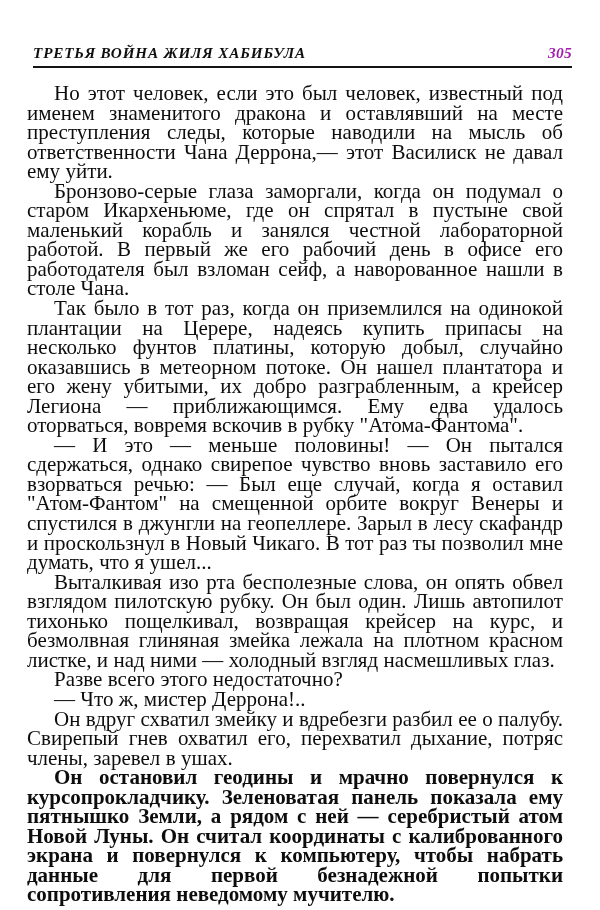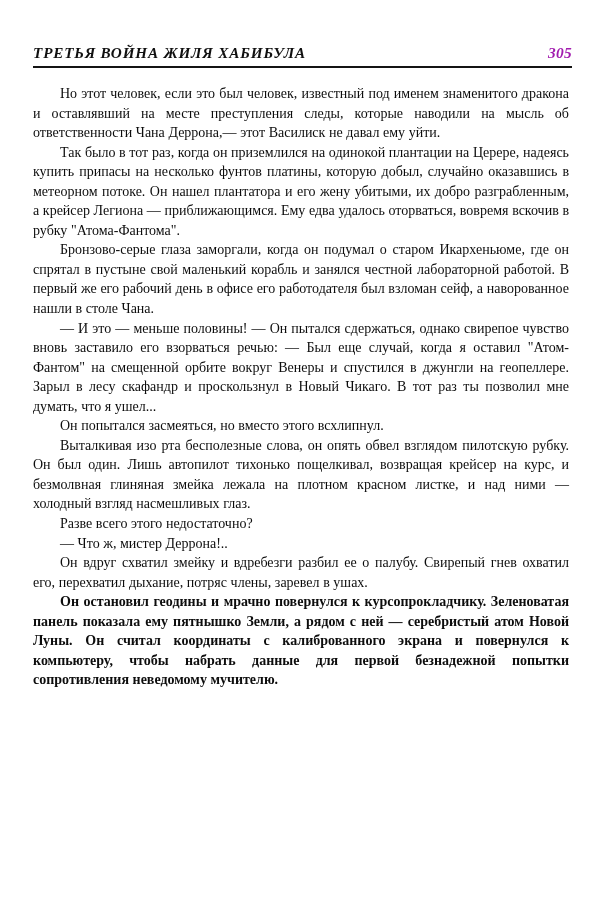--- a/index.html
+++ b/index.html
@@ -56,24 +56,24 @@
     left: 33px;
     top: 66px;
     width: 539px;
     height: 1.6px;
     background: #141414;
   }
 
   
   .textblock {
     position: absolute;
-    left: 33px;
+    left: 27px;
     top: 84px;
     width: 536px;
-    font-size: 14px;
+    font-size: 21px;
     line-height: 19.55px;
     text-align: justify;
     text-justify: inter-word;
     -webkit-hyphens: none;
     hyphens: none;
     word-spacing: 0.1px;
   }
   .textblock p {
     margin: 0;
     text-indent: 27px;
@@ -90,24 +90,23 @@
 <div class="page">
 
   <div class="header">
     <span class="header-title">ТРЕТЬЯ ВОЙНА ЖИЛЯ ХАБИБУЛА</span>
     <span class="header-folio">305</span>
   </div>
   <div class="header-rule"></div>
 
   <div class="textblock">
       <p>Но этот человек, если это был человек, известный под именем знаменитого дракона и оставлявший на месте преступления следы, которые наводили на мысль об ответственности Чана Деррона,— этот Василиск не давал ему уйти.</p>
+      <p>Бронзово-серые глаза заморгали, когда он подумал о старом Икархеньюме, где он спрятал в пустыне свой маленький корабль и занялся честной лабораторной работой. В первый же его рабочий день в офисе его работодателя был взломан сейф, а наворованное нашли в столе Чана.</p>
       <p>Так было в тот раз, когда он приземлился на одинокой плантации на Церере, надеясь купить припасы на несколько фунтов платины, которую добыл, случайно оказавшись в метеорном потоке. Он нашел плантатора и его жену убитыми, их добро разграбленным, а крейсер Легиона — приближающимся. Ему едва удалось оторваться, вовремя вскочив в рубку "Атома-Фантома".</p>
-      <p>Бронзово-серые глаза заморгали, когда он подумал о старом Икархеньюме, где он спрятал в пустыне свой маленький корабль и занялся честной лабораторной работой. В первый же его рабочий день в офисе его работодателя был взломан сейф, а наворованное нашли в столе Чана.</p>
       <p>— И это — меньше половины! — Он пытался сдержаться, однако свирепое чувство вновь заставило его взорваться речью: — Был еще случай, когда я оставил "Атом-Фантом" на смещенной орбите вокруг Венеры и спустился в джунгли на геопеллере. Зарыл в лесу скафандр и проскользнул в Новый Чикаго. В тот раз ты позволил мне думать, что я ушел...</p>
-      <p>Он попытался засмеяться, но вместо этого всхлипнул.</p>
       <p>Выталкивая изо рта бесполезные слова, он опять обвел взглядом пилотскую рубку. Он был один. Лишь автопилот тихонько пощелкивал, возвращая крейсер на курс, и безмолвная глиняная змейка лежала на плотном красном листке, и над ними — холодный взгляд насмешливых глаз.</p>
       <p>Разве всего этого недостаточно?</p>
       <p>— Что ж, мистер Деррона!..</p>
       <p>Он вдруг схватил змейку и вдребезги разбил ее о палубу. Свирепый гнев охватил его, перехватил дыхание, потряс члены, заревел в ушах.</p>
       <p>Он остановил геодины и мрачно повернулся к курсопрокладчику. Зеленоватая панель показала ему пятнышко Земли, а рядом с ней — серебристый атом Новой Луны. Он считал координаты с калиброванного экрана и повернулся к компьютеру, чтобы набрать данные для первой безнадежной попытки сопротивления неведомому мучителю.</p>
     </div>
 
 </div>
 
 </body></html>

